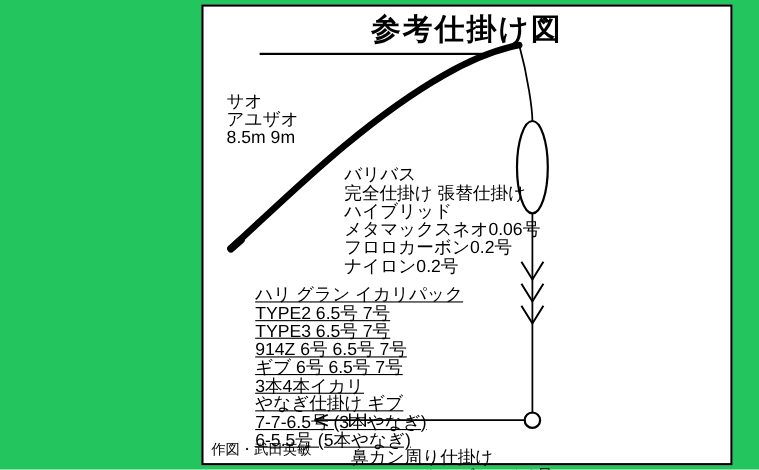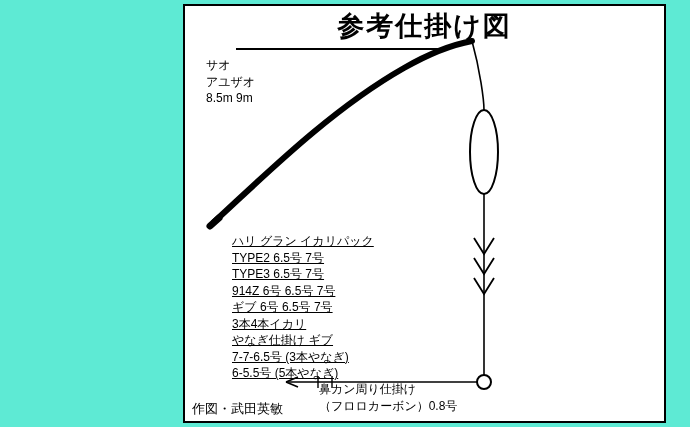--- a/index.html
+++ b/index.html
@@ -10,21 +10,21 @@
   body {
     width: 690px;
     height: 427px;
     font-family: "Liberation Sans", sans-serif;
     overflow: hidden;
   }
   #diagram-root {
     position: relative;
     width: 690px;
     height: 427px;
-    background: #5eead4;
+    background: #22c55e;
   }
   .frame {
     position: absolute;
     left: 183px;
     top: 4px;
     width: 483px;
     height: 419px;
     border: 2px solid #000;
     background: #ffffff;
     box-sizing: border-box;
@@ -44,23 +44,24 @@
     position: absolute;
     left: 236px;
     top: 48px;
     width: 204px;
     height: 2px;
     background: #000;
   }
   .label {
     position: absolute;
     color: #000;
-    font-size: 12px;
+    font-size: 16px;
     line-height: 16.5px;
     white-space: pre;
+    margin-top: 28px;
   }
   .svg-layer {
     position: absolute;
     left: 0;
     top: 0;
     width: 690px;
     height: 427px;
   }
   .credit {
     position: absolute;
@@ -102,20 +103,26 @@
     <path d="M 477 382 L 286 382" fill="none" stroke="#000000" stroke-width="1.6"></path>
     <path d="M 286 382 L 298 377 M 286 382 L 298 387" fill="none" stroke="#000000" stroke-width="1.6"></path>
 
     <path d="M 318 376 L 318 388" stroke="#000000" stroke-width="1.4"></path>
     <path d="M 332 376 L 332 388" stroke="#000000" stroke-width="1.4"></path>
   </svg>
 
   <div class="label" style="left:206px; top:57px;">サオ
 アユザオ
 8.5m 9m</div>
+  <div class="label" style="left:313px; top:124px;">バリバス
+完全仕掛け 張替仕掛け
+ハイブリッド
+メタマックスネオ0.06号
+フロロカーボン0.2号
+ナイロン0.2号</div>
   <div class="label" style="left:232px; top:233px;text-decoration:underline;">ハリ グラン イカリパック
 TYPE2 6.5号 7号
 TYPE3 6.5号 7号
 914Z 6号 6.5号 7号
 ギブ 6号 6.5号 7号
 3本4本イカリ
 やなぎ仕掛け ギブ
 7-7-6.5号 (3本やなぎ)
 6-5.5号 (5本やなぎ)</div>
   <div class="label" style="left:319px; top:381px;">鼻カン周り仕掛け

